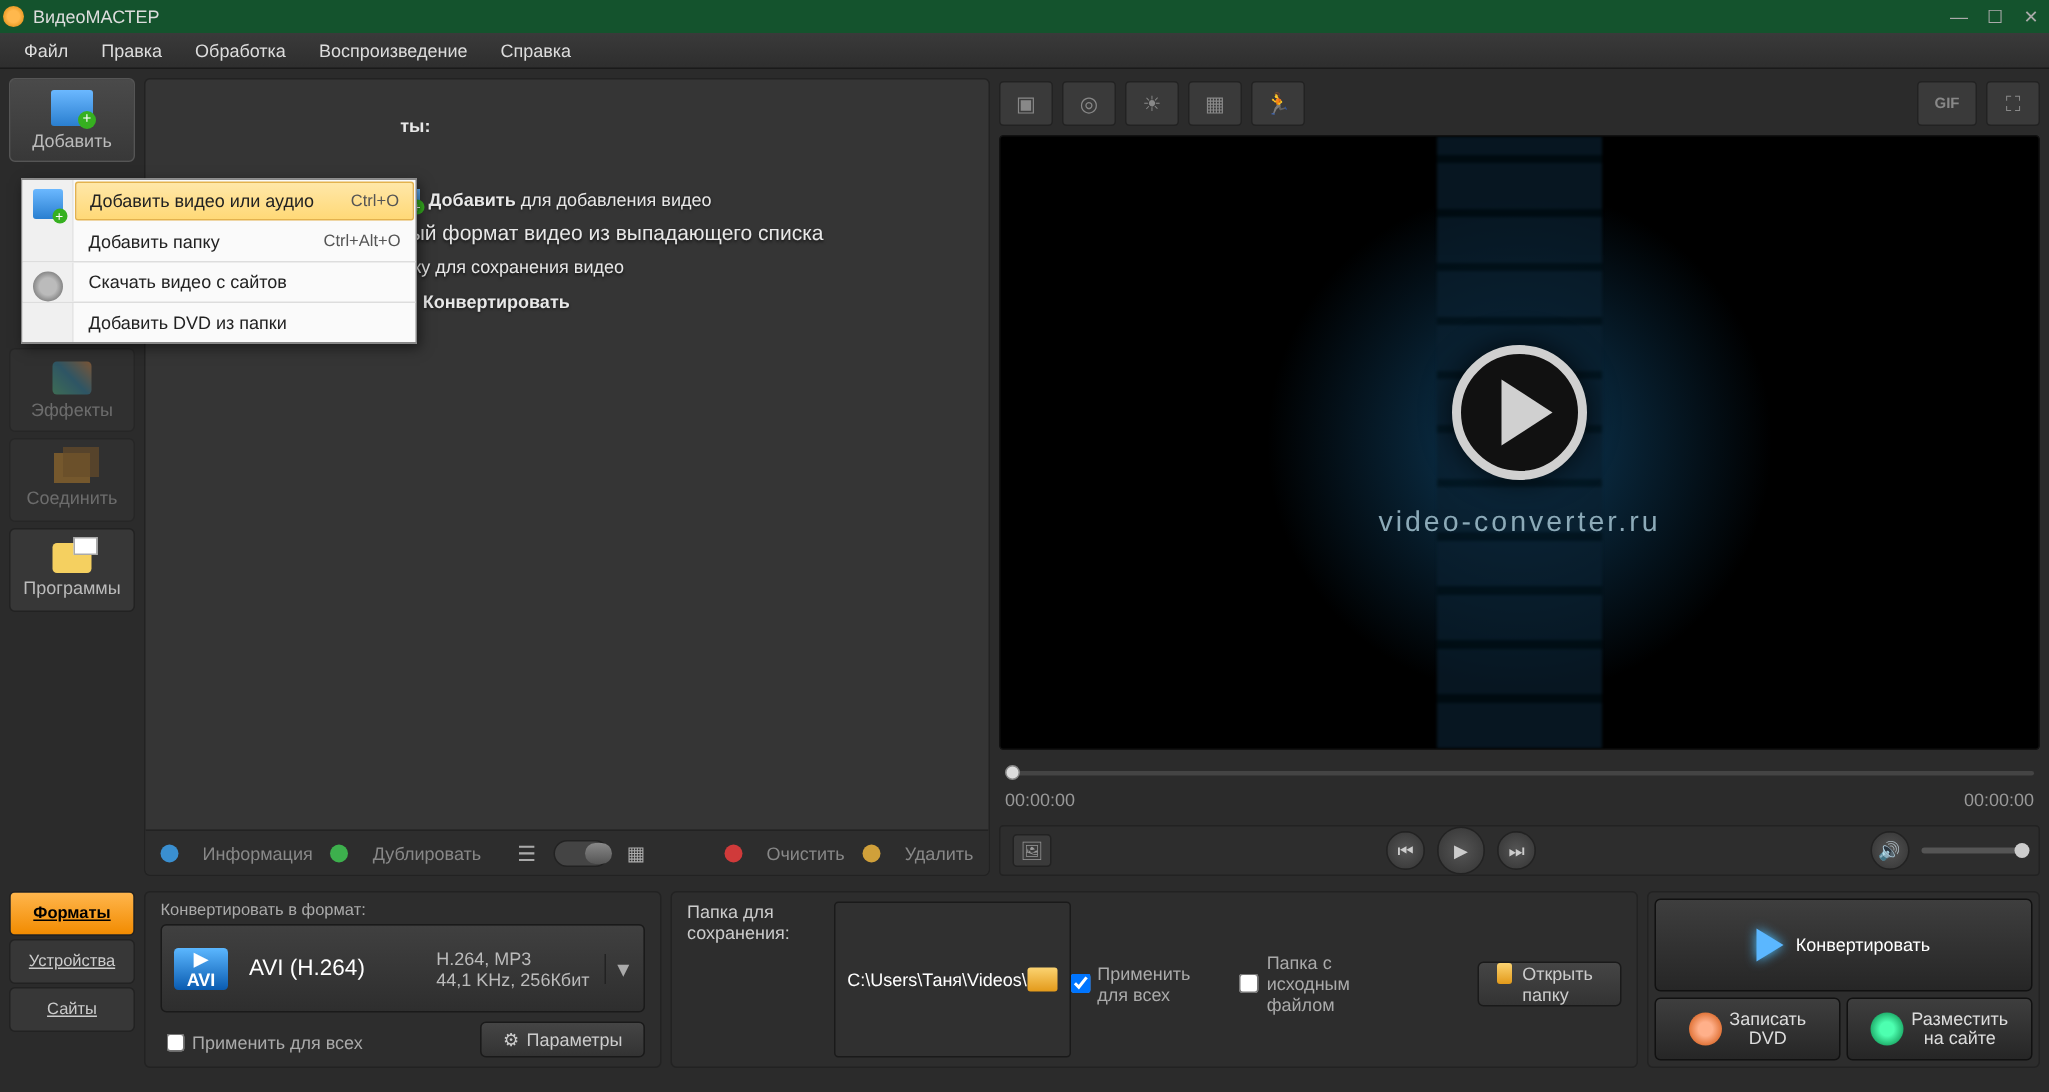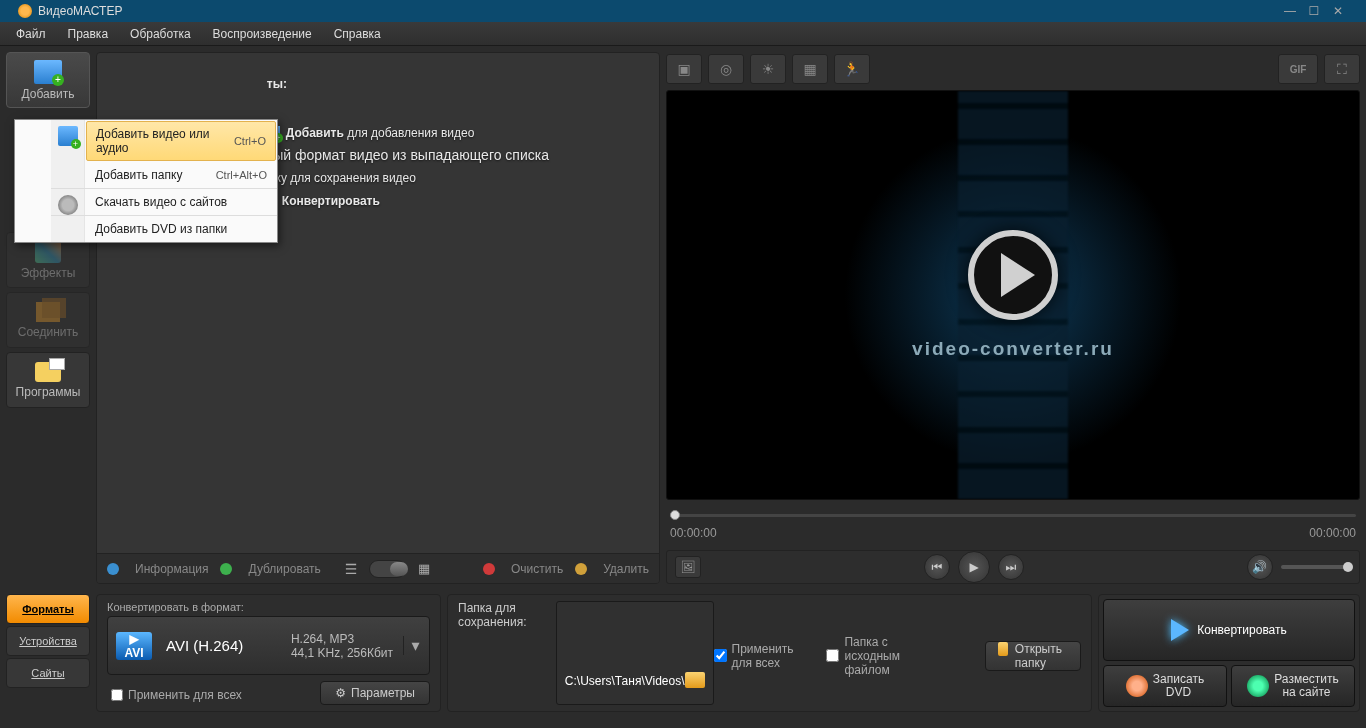--- a/index.html
+++ b/index.html
@@ -1,19 +1,19 @@
 <!DOCTYPE html>
 <html><head>
 <meta charset="utf-8">
 <style>
 * { margin:0; padding:0; box-sizing:border-box; font-family:"Segoe UI",Tahoma,sans-serif; font-size:12px; user-select:none; }
 body { background:#2b2b2b; color:#ccc; width:1366px; height:728px; overflow:hidden; position:relative; }
 
 
-.titlebar { height:22px; background:#0c4a6e; display:flex; align-items:center; padding:0 18px; color:#ddd; }
+.titlebar { height:22px; background:#14532d; display:flex; align-items:center; padding:0 2px; color:#ddd; }
 .titlebar .logo { width:14px; height:14px; background:radial-gradient(circle,#ffb84d 40%,#d68000 100%); border-radius:50%; margin-right:6px; }
 .titlebar .title { flex:1; font-size:12px; }
 .titlebar .winbtn { width:20px; height:16px; display:flex; align-items:center; justify-content:center; margin-left:4px; color:#aaa; cursor:pointer; }
 
 
 .menubar { height:24px; background:linear-gradient(#3a3a3a,#2e2e2e); border-bottom:1px solid #1a1a1a; display:flex; align-items:center; padding:0 6px; gap:2px; }
 .menubar .menuitem { padding:3px 10px; color:#ddd; border-radius:3px; cursor:pointer; }
 
 
 .main { display:flex; height:544px; padding:6px; gap:6px; }
@@ -43,21 +43,21 @@
 .rightcol { width:694px; display:flex; flex-direction:column; gap:4px; }
 .vidtoolbar { height:34px; display:flex; gap:6px; align-items:center; }
 .vidtoolbar .vtb { width:36px; height:30px; background:#3a3a3a; border:1px solid #222; border-radius:3px; display:flex; align-items:center; justify-content:center; color:#888; font-size:14px; cursor:pointer; }
 .vidtoolbar .spacer { flex:1; }
 .preview { flex:1; background:#000; border:1px solid #111; border-radius:3px; position:relative; display:flex; align-items:center; justify-content:center; overflow:hidden; }
 .preview .strip { position:absolute; width:110px; height:100%; top:0; background:repeating-linear-gradient(0deg,#0a2030 0 30px,#001018 30px 36px); opacity:0.7; filter:blur(1px); }
 .preview .glow { position:absolute; width:340px; height:340px; background:radial-gradient(circle,#0e3b5a 0%,transparent 70%); }
 .playlogo { position:relative; z-index:2; text-align:center; }
 .playlogo .circ { width:90px; height:90px; border:6px solid #d0d0d0; border-radius:50%; margin:0 auto 18px; display:flex; align-items:center; justify-content:center; box-shadow:0 0 20px rgba(0,0,0,0.8); background:#111; }
 .playlogo .circ::before { content:""; width:0; height:0; border-left:34px solid #d0d0d0; border-top:22px solid transparent; border-bottom:22px solid transparent; margin-left:10px; }
-.playlogo .brand { font-family:Arial; font-size:19px; letter-spacing:2px; color:#8caab8; font-weight:bold; }
+.playlogo .brand { font-family:Arial; font-size:19px; letter-spacing:2px; color:#8caab8; font-weight:normal; }
 .timebar { height:14px; display:flex; align-items:center; padding:0 4px; margin-top:4px; }
 .timebar .track { flex:1; height:3px; background:#444; border-radius:2px; position:relative; }
 .timebar .thumb { width:10px; height:10px; background:#ddd; border:1px solid #888; border-radius:50%; position:absolute; left:0; top:-4px; }
 .timelabels { display:flex; justify-content:space-between; font-size:10px; color:#999; padding:0 4px; }
 .playctrl { height:34px; display:flex; align-items:center; padding:0 8px; gap:8px; background:#2d2d2d; border:1px solid #222; border-radius:3px; margin-top:6px; }
 .playctrl .pbtn { width:26px; height:26px; background:radial-gradient(#555,#333); border:1px solid #222; border-radius:50%; display:flex; align-items:center; justify-content:center; color:#ccc; cursor:pointer; }
 .playctrl .pbtn.big { width:32px; height:32px; }
 .playctrl .sep { flex:1; }
 .volslider { width:70px; height:4px; background:#555; border-radius:2px; position:relative; }
 .volslider::after { content:""; width:10px; height:10px; background:#ccc; border-radius:50%; position:absolute; right:-2px; top:-3px; }
@@ -76,39 +76,39 @@
 .formatsel { flex:1; background:linear-gradient(#404040,#2e2e2e); border:1px solid #1a1a1a; border-radius:4px; display:flex; align-items:center; padding:0 8px; gap:10px; cursor:pointer; }
 .formatsel .badge { width:36px; height:28px; background:linear-gradient(#5bb7ff,#0a5bb0); border-radius:3px; display:flex; flex-direction:column; align-items:center; justify-content:center; color:#fff; font-size:8px; font-weight:bold; }
 .formatsel .fname { flex:1; padding-left:4px; }
 .formatsel .fname .t1 { font-size:15px; color:#fff; }
 .formatsel .meta { font-size:11px; color:#bbb; line-height:14px; }
 .formatsel .arrow { width:18px; text-align:center; color:#aaa; font-size:16px; border-left:1px solid #222; padding-left:6px; }
 .paramsrow { display:flex; align-items:center; gap:12px; margin-top:6px; }
 .btn { background:linear-gradient(#454545,#333); border:1px solid #1a1a1a; border-radius:4px; padding:4px 14px; color:#ccc; cursor:pointer; display:flex; align-items:center; gap:5px; font-size:11px; }
 
 .savepane { width:645px; background:#2d2d2d; border:1px solid #222; border-radius:4px; padding:6px 10px; display:flex; }
-.pathrow { flex:1; background:#303030; border:1px solid #1a1a1a; border-radius:3px; display:flex; align-items:flex-end; padding:16px 8px; color:#fff; font-size:15px; }
+.pathrow { flex:1; background:#303030; border:1px solid #1a1a1a; border-radius:3px; display:flex; align-items:center; padding:0 8px; color:#fff; font-size:15px; }
 .pathrow .foldic { width:20px; height:16px; background:linear-gradient(#fbd371,#e39a1a); border-radius:2px; margin-left:auto; }
 .checksrow { display:flex; align-items:center; gap:20px; margin-top:5px; }
 .checksrow label { display:flex; align-items:center; gap:5px; font-size:11px; color:#aaa; }
 .checksrow .spacer{flex:1;}
 .openbtn { background:linear-gradient(#454545,#333); border:1px solid #1a1a1a; border-radius:4px; padding:0 10px; color:#ccc; cursor:pointer; display:flex; align-items:flex-start; gap:5px; font-size:11px;}
 
 .actionpane { flex:1; background:#2d2d2d; border:1px solid #222; border-radius:4px; display:flex; flex-direction:column; gap:4px; padding:4px; }
 .bigconvert { flex:1; background:linear-gradient(#3e3e3e,#262626); border:1px solid #111; border-radius:4px; display:flex; align-items:center; justify-content:center; gap:8px; color:#fff; font-size:17px; cursor:pointer; }
 .bigconvert .tri { width:0;height:0;border-left:18px solid #5bb7ff;border-top:11px solid transparent;border-bottom:11px solid transparent; filter:drop-shadow(0 0 4px #4dbfff);}
 .smallacts { display:flex; gap:4px; height:42px; }
 .smallacts .sbtn { flex:1; background:linear-gradient(#3e3e3e,#262626); border:1px solid #111; border-radius:4px; display:flex; align-items:center; justify-content:center; gap:5px; color:#ddd; font-size:11px; line-height:13px; text-align:center; cursor:pointer;}
 .smallacts .sic { width:22px;height:22px; }
 .sic.dvd { background:radial-gradient(circle,#ffb08a 30%,#cc4a00 100%); border-radius:50%;}
 .sic.globe { background:radial-gradient(circle,#4dffb0 30%,#007a3d 100%); border-radius:50%;}
 
 
 .dropdown { position:absolute; left:14px; top:119px; width:264px; background:#fafafa; border:1px solid #888; box-shadow:2px 3px 8px rgba(0,0,0,0.5); z-index:50; color:#222; }
-.dropdown .grp { display:flex; border-bottom:1px solid #ddd;margin-left:36px; }
+.dropdown .grp { display:flex; border-bottom:1px solid #ddd; }
 .dropdown .iconcell { width:34px; display:flex; align-items:flex-start; justify-content:center; padding-top:6px; background:#f0f0f0; border-right:1px solid #e5e5e5; }
 .dropdown .items { flex:1; }
 .dropdown .mi { padding:6px 10px; display:flex; align-items:center; cursor:pointer; border-bottom:1px solid #eee; font-size:12px; }
 .dropdown .mi:last-child{border-bottom:none;}
 .dropdown .mi .shortcut { margin-left:auto; color:#555; font-size:11px; }
 .dropdown .mi.hl { background:linear-gradient(#ffe7a8,#ffd977); border:1px solid #e3b24e; border-radius:2px; margin:1px; padding:5px 9px; }
 .dropdown .dico { width:20px; height:20px; }
 .dico.film { background:linear-gradient(#6bb8ff,#2a7fd0); position:relative; border-radius:2px;}
 .dico.film::after{content:"+";position:absolute;bottom:-3px;right:-3px;background:#36b020;color:#fff;width:10px;height:10px;border-radius:50%;font-size:9px;line-height:10px;text-align:center;}
 .dico.cam { background:radial-gradient(circle,#bbb 40%,#555 100%); border-radius:50%;}

